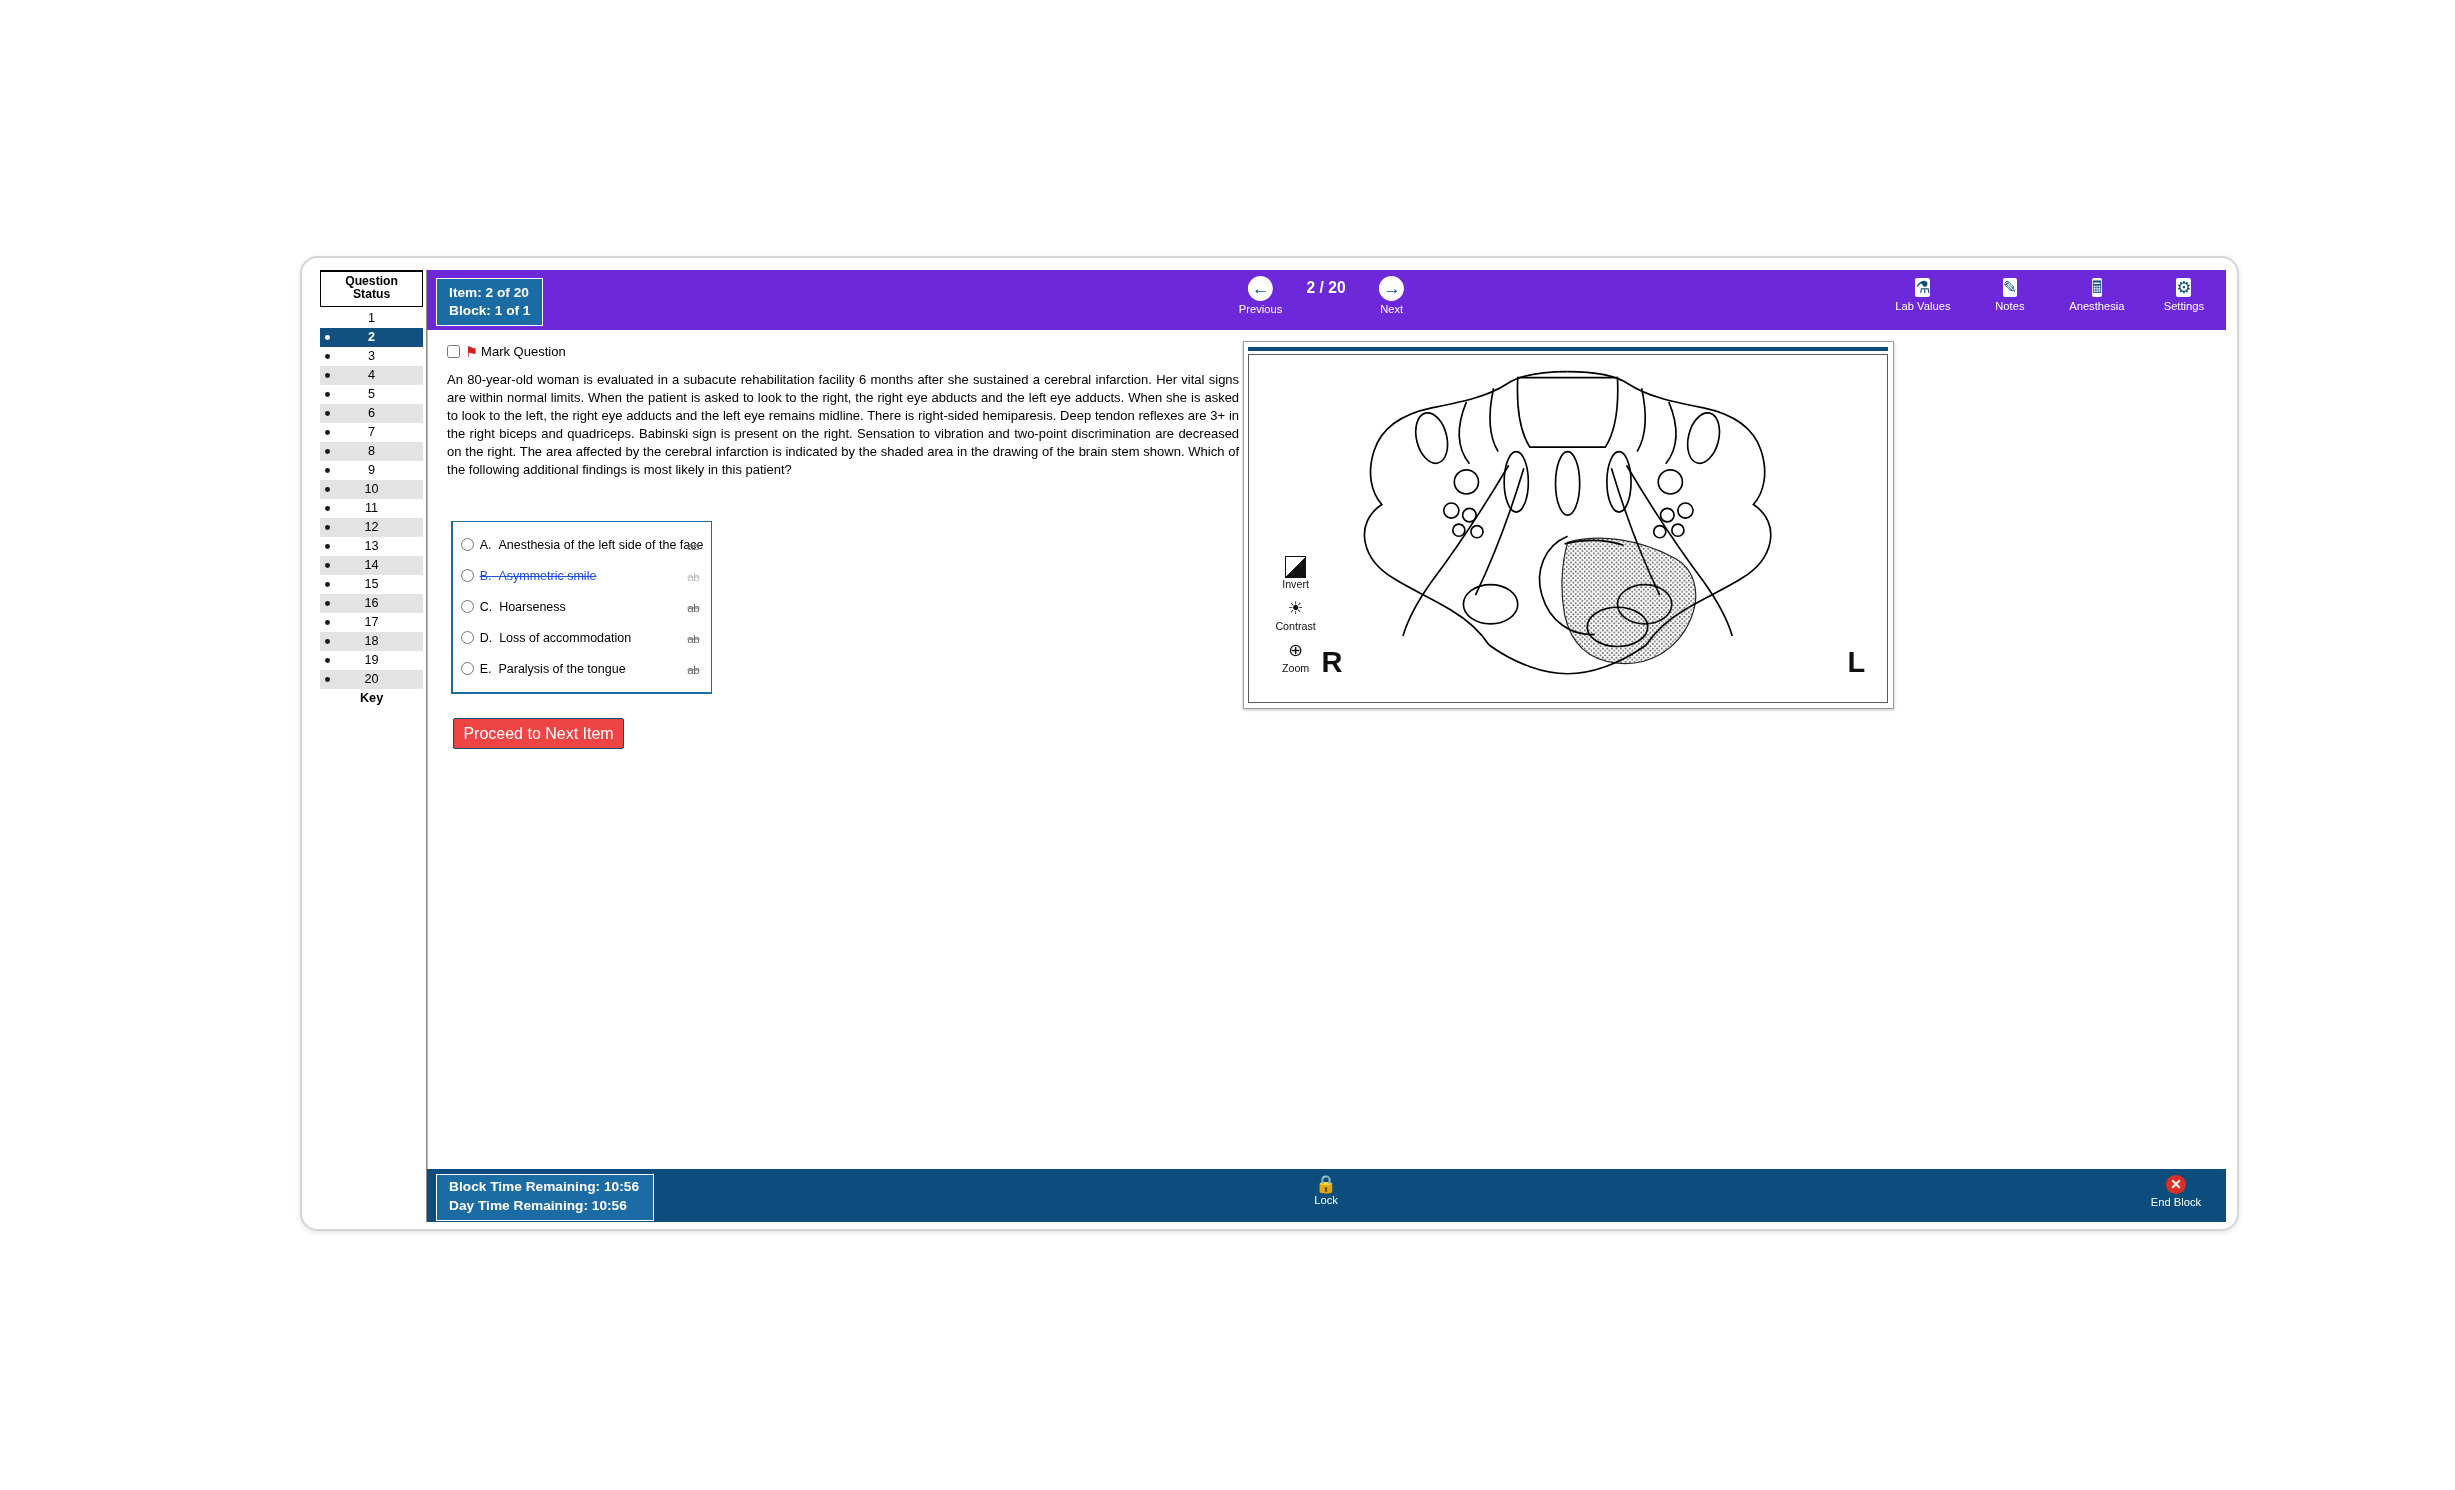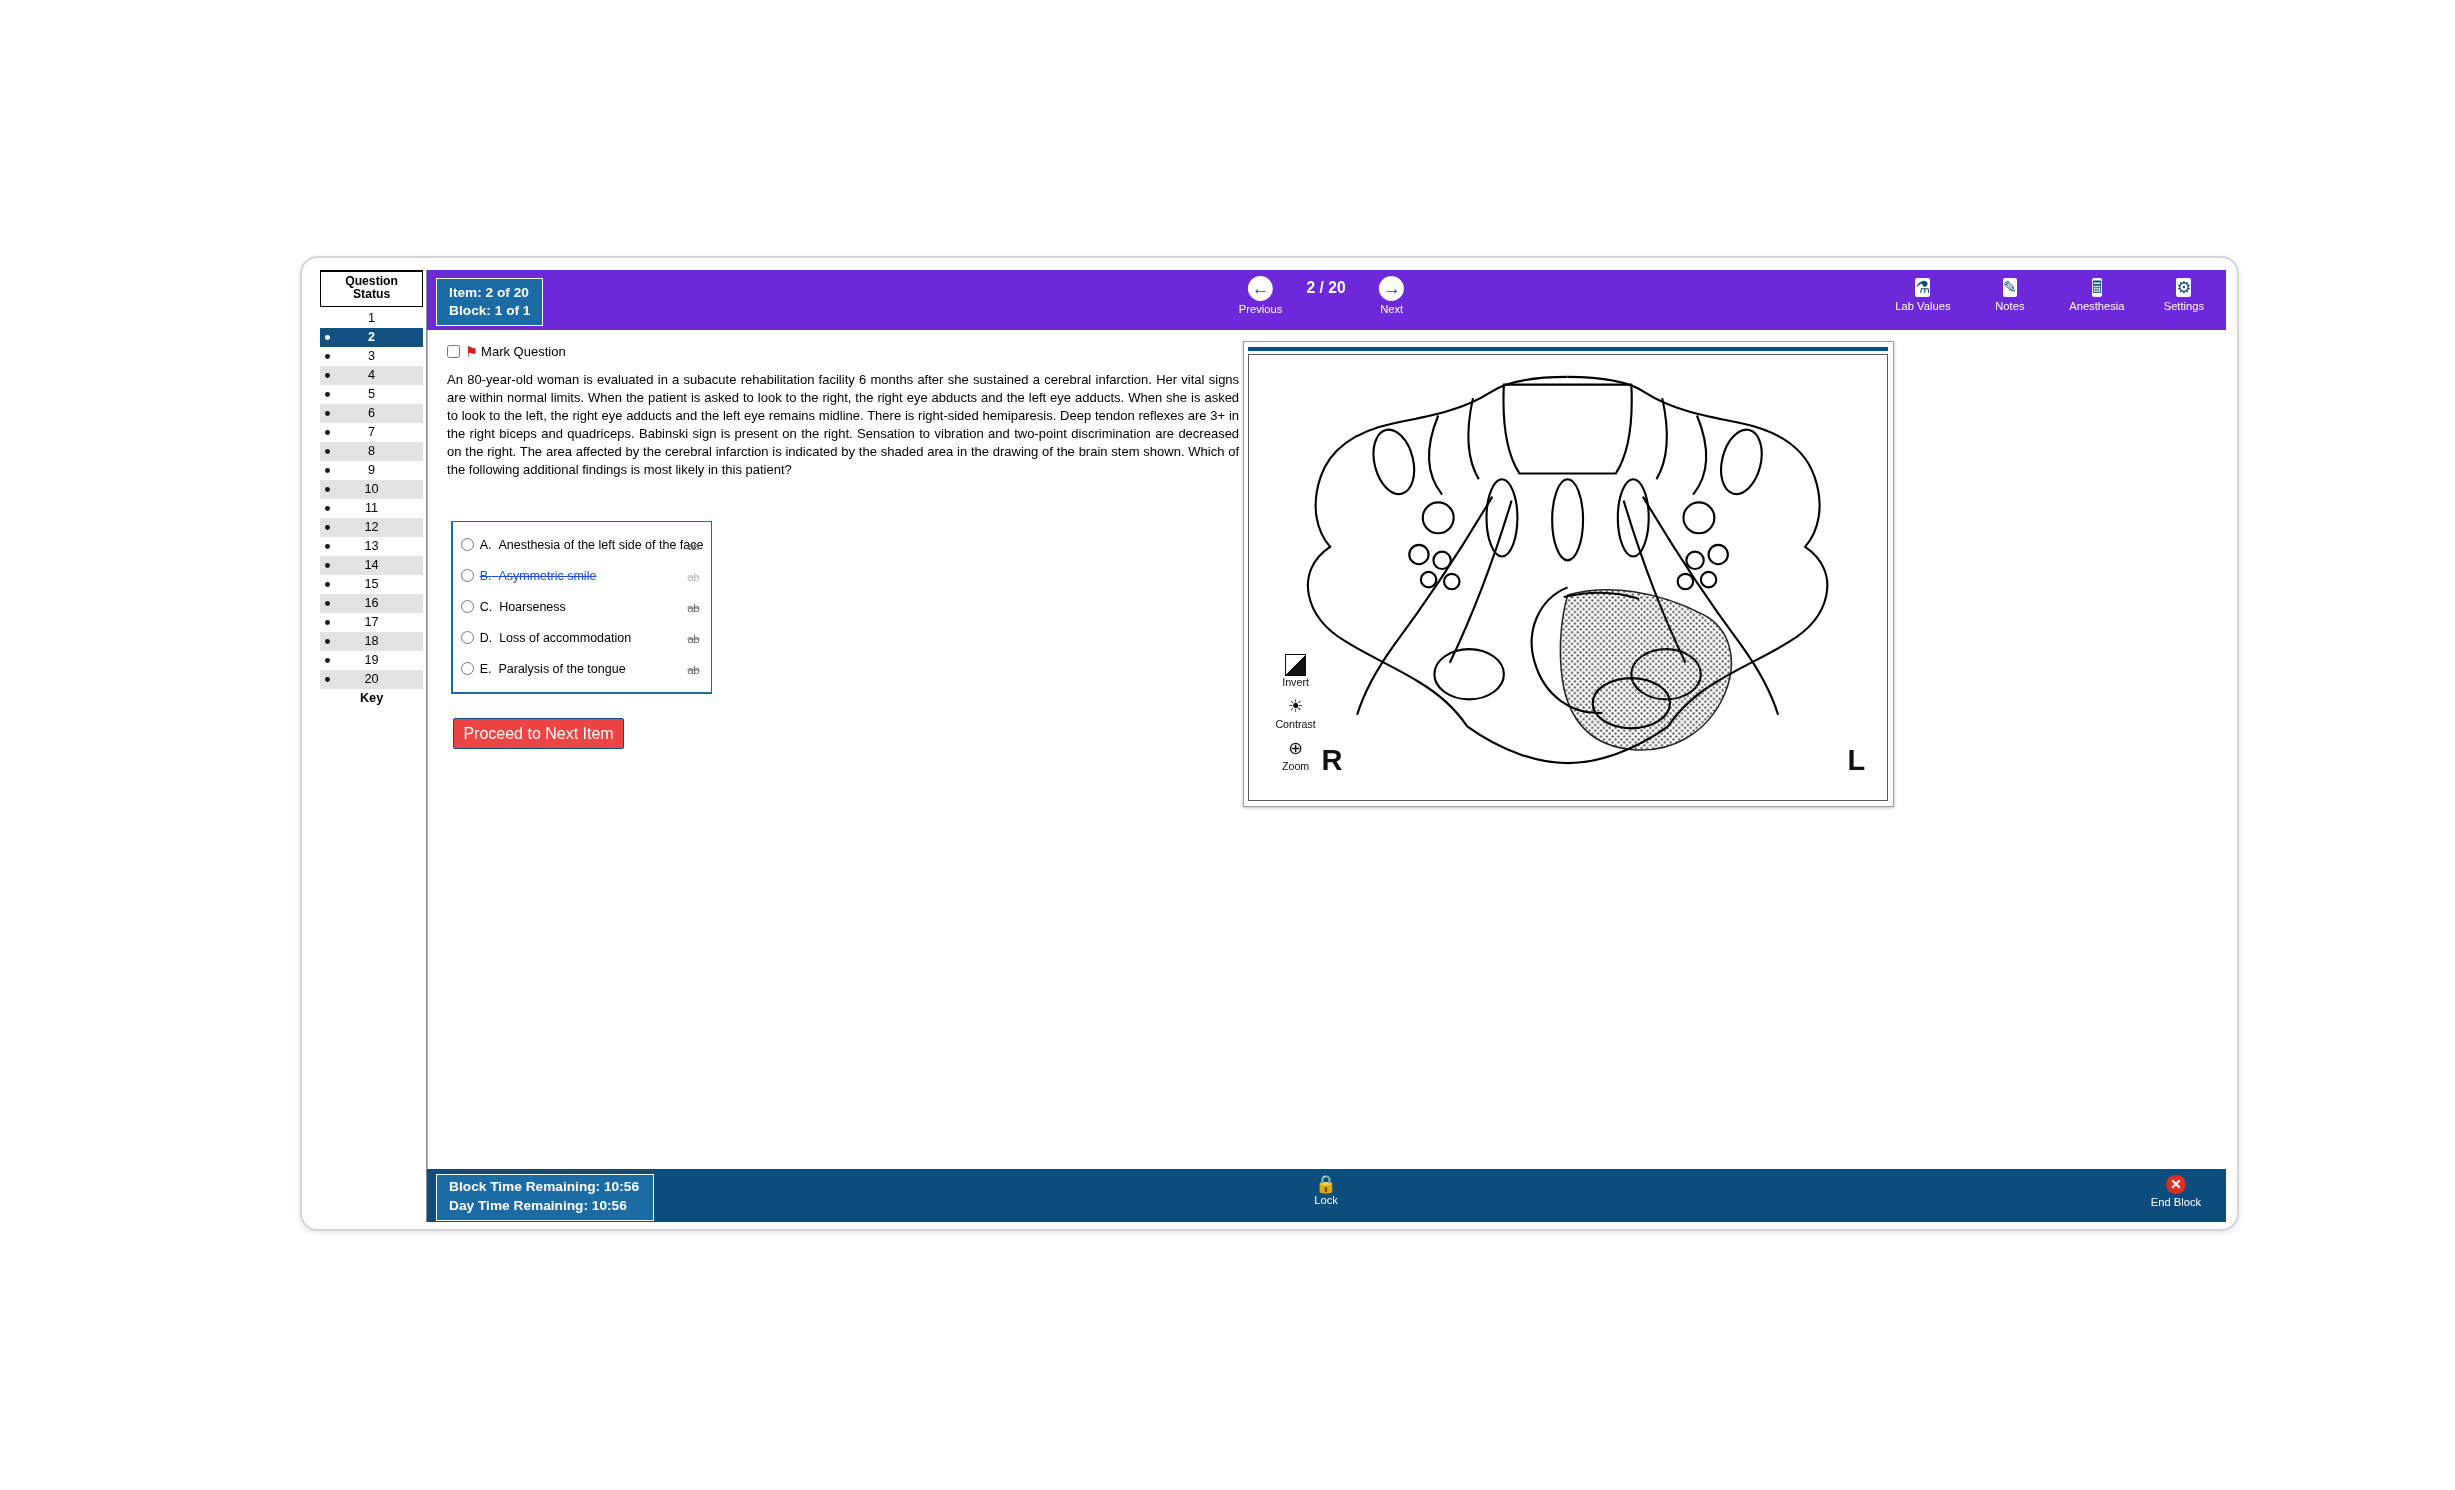--- a/index.html
+++ b/index.html
@@ -260,21 +260,21 @@
     border-radius: 2px;
     cursor: pointer;
   }
 
   
   .media {
     position: absolute;
     left: 815px;
     top: 11.7px;
     width: 651px;
-    height: 466px;
+    height: 368px;
     background: #ffffff;
     border: 1px solid #9c9c9c;
     box-shadow: 0 1px 2.9px rgba(0,0,0,0.25);
     box-sizing: border-box;
   }
   .media-topline {
     position: absolute;
     left: 4.9px;
     right: 4.9px;
     top: 4.9px;

